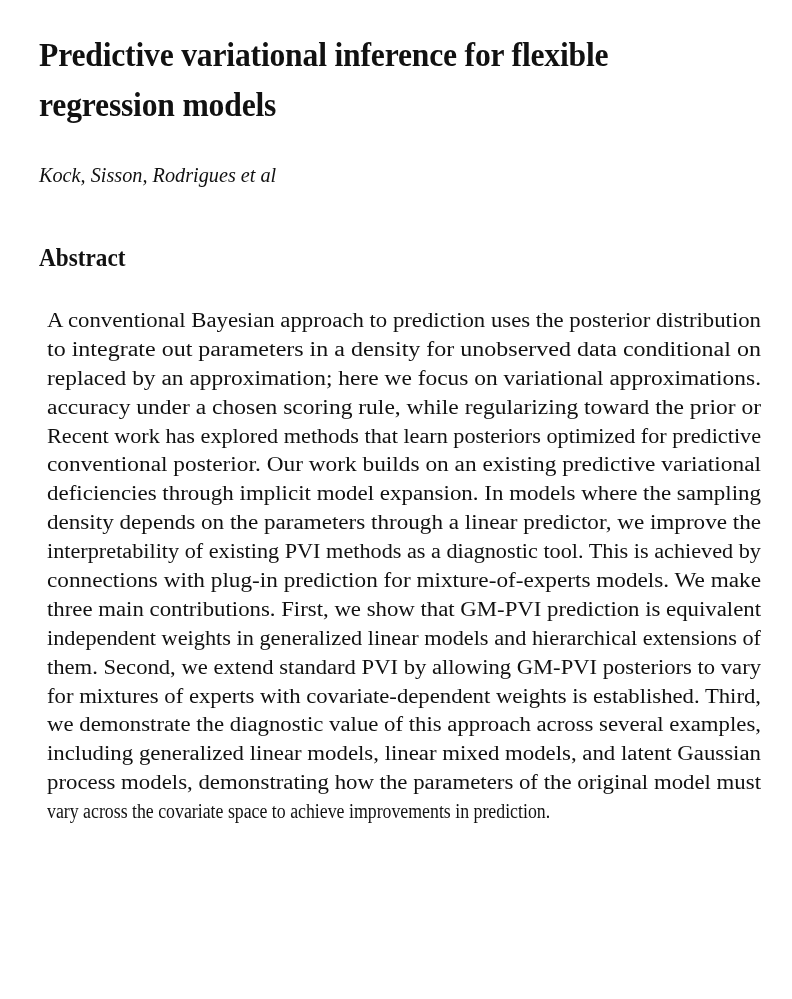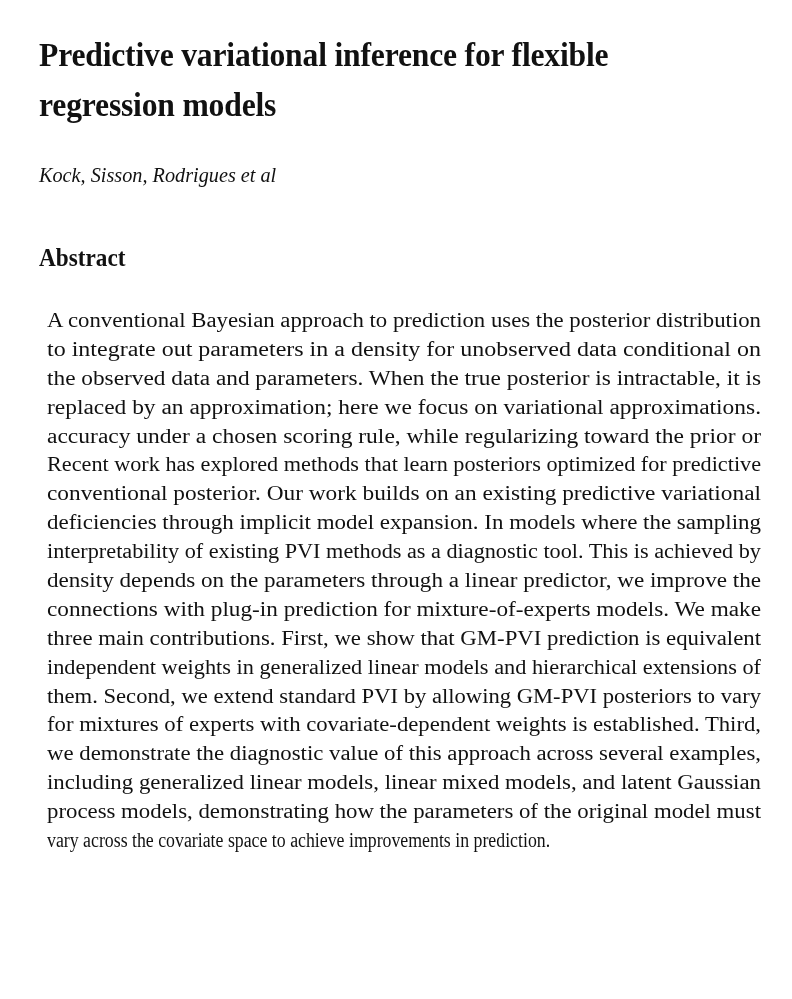--- a/index.html
+++ b/index.html
@@ -91,28 +91,27 @@
     <span class="tline">regression models</span>
   </h1>
 
   <p class="authors">Kock, Sisson, Rodrigues et al</p>
 
   <h2 class="section-heading">Abstract</h2>
 
   <div class="abstract">
     <span class="line"><span class="inner" style="transform: scaleX(1.1386);">A conventional Bayesian approach to prediction uses the posterior distribution</span></span>
     <span class="line"><span class="inner" style="transform: scaleX(1.2003);">to integrate out parameters in a density for unobserved data conditional on</span></span>
-    <span class="line"><span class="inner" style="transform: scaleX(1.1652);">the observed data and parameters. When the true posterior is intractable, it is</span></span>
     <span class="line"><span class="inner" style="transform: scaleX(1.1709);">replaced by an approximation; here we focus on variational approximations.</span></span>
     <span class="line"><span class="inner" style="transform: scaleX(1.1752);">accuracy under a chosen scoring rule, while regularizing toward the prior or</span></span>
     <span class="line"><span class="inner" style="transform: scaleX(1.1102);">Recent work has explored methods that learn posteriors optimized for predictive</span></span>
     <span class="line"><span class="inner" style="transform: scaleX(1.1665);">conventional posterior. Our work builds on an existing predictive variational</span></span>
     <span class="line"><span class="inner" style="transform: scaleX(1.1478);">deficiencies through implicit model expansion. In models where the sampling</span></span>
+    <span class="line"><span class="inner" style="transform: scaleX(1.1555);">density depends on the parameters through a linear predictor, we improve the</span></span>
     <span class="line"><span class="inner" style="transform: scaleX(1.1116);">interpretability of existing PVI methods as a diagnostic tool. This is achieved by</span></span>
-    <span class="line"><span class="inner" style="transform: scaleX(1.1555);">density depends on the parameters through a linear predictor, we improve the</span></span>
     <span class="line"><span class="inner" style="transform: scaleX(1.1608);">connections with plug-in prediction for mixture-of-experts models. We make</span></span>
     <span class="line"><span class="inner" style="transform: scaleX(1.1396);">three main contributions. First, we show that GM-PVI prediction is equivalent</span></span>
     <span class="line"><span class="inner" style="transform: scaleX(1.1151);">independent weights in generalized linear models and hierarchical extensions of</span></span>
     <span class="line"><span class="inner" style="transform: scaleX(1.1305);">them. Second, we extend standard PVI by allowing GM-PVI posteriors to vary</span></span>
     <span class="line"><span class="inner" style="transform: scaleX(1.1353);">for mixtures of experts with covariate-dependent weights is established. Third,</span></span>
     <span class="line"><span class="inner" style="transform: scaleX(1.1387);">we demonstrate the diagnostic value of this approach across several examples,</span></span>
     <span class="line"><span class="inner" style="transform: scaleX(1.1407);">including generalized linear models, linear mixed models, and latent Gaussian</span></span>
     <span class="line"><span class="inner" style="transform: scaleX(1.1406);">process models, demonstrating how the parameters of the original model must</span></span>
     <span class="line"><span class="inner" style="transform: scaleX(0.89);">vary across the covariate space to achieve improvements in prediction.</span></span>
   </div>

